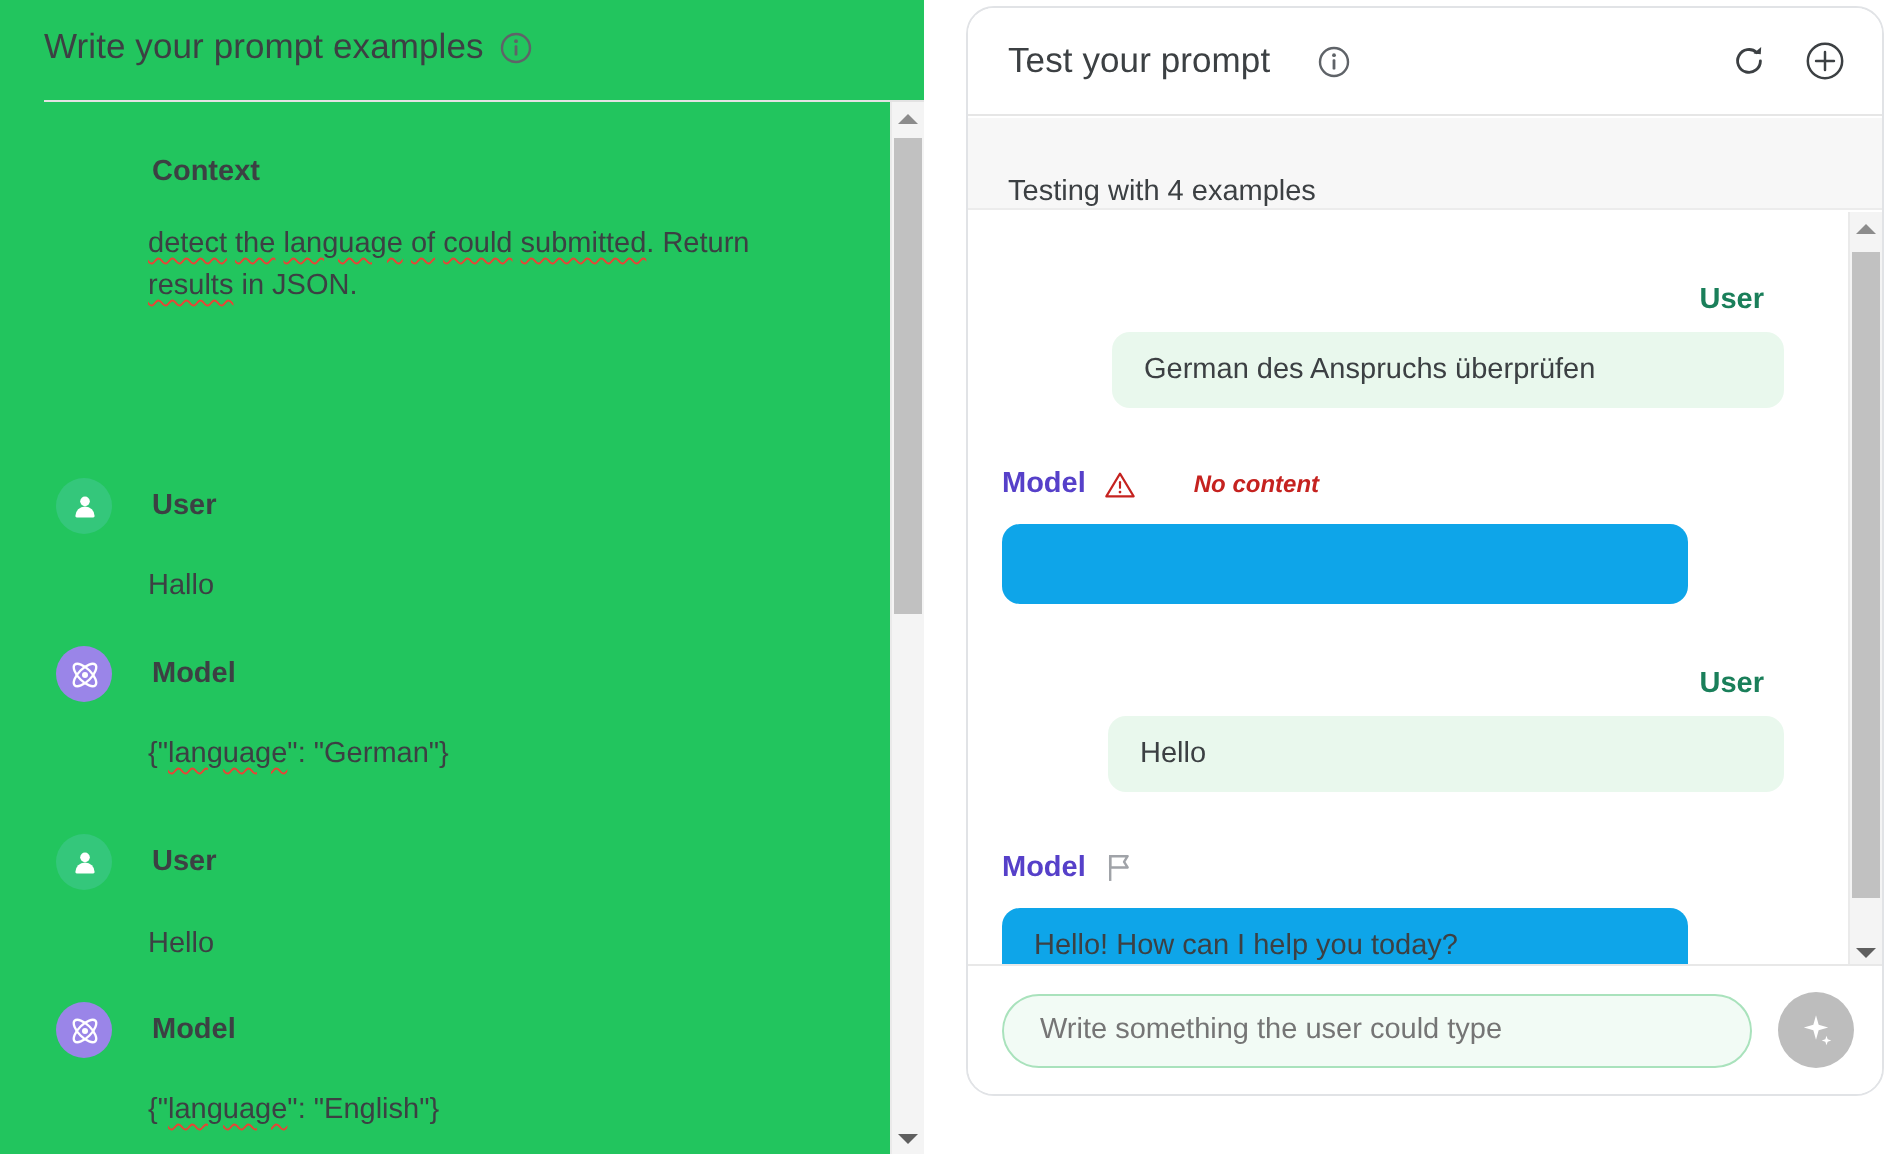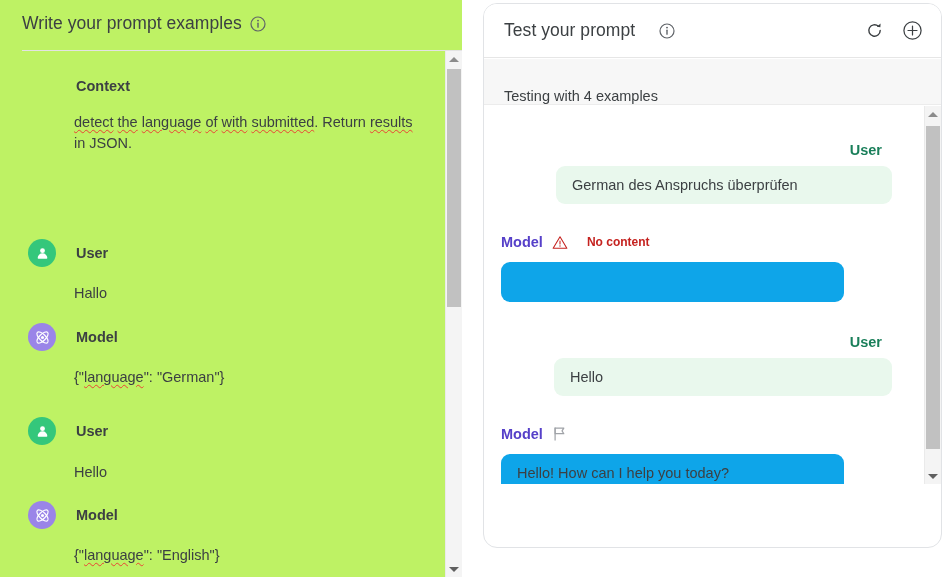--- a/index.html
+++ b/index.html
@@ -15,21 +15,21 @@
     color: #3c4043;
     position: relative;
   }
 
   
   #left-panel {
     position: absolute;
     left: 0; top: 0;
     width: 462px;
     height: 577px;
-    background: #bef264;
+    background: #22c55e;
     box-sizing: border-box;
   }
   #left-header {
     position: absolute;
     left: 22px; top: 13px;
     display: flex;
     align-items: center;
     gap: 8px;
   }
   .panel-title {
@@ -349,21 +349,21 @@
     </span>
   </div>
 
   <div id="left-divider"></div>
 
   <div id="left-scroll-region">
     <div id="examples-list">
 
       <div class="ex-block">
         <div class="ctx-label">Context</div>
-        <div class="ctx-text" id="ctx-text"><span class="sp">detect</span><span> </span><span class="sp">the</span><span> </span><span class="sp">language</span><span> </span><span class="sp">of</span><span> </span><span class="sp">with</span><span> </span><span class="sp">submitted</span><span>. Return </span><span class="sp">results</span><span> in JSON.</span></div>
+        <div class="ctx-text" id="ctx-text"><span class="sp">detect</span><span> </span><span class="sp">the</span><span> </span><span class="sp">language</span><span> </span><span class="sp">of</span><span> </span><span class="sp">could</span><span> </span><span class="sp">submitted</span><span>. Return </span><span class="sp">results</span><span> in JSON.</span></div>
       </div>
 
       <div id="turns-container">
           <div class="turn">
             <div class="avatar user" style="top: 188px;">
               <svg width="17" height="17" viewBox="0 0 24 24">
                 <circle cx="12" cy="8" r="3.4" fill="#fff"></circle>
                 <path d="M5.2 18.4a6.8 6.8 0 0 1 13.6 0 1 1 0 0 1-1 1H6.2a1 1 0 0 1-1-1z" fill="#fff"></path>
               </svg>
             </div>
@@ -467,21 +467,21 @@
         <div class="msg">
           <div class="msg-label-left" style="top: 128px;">
             <span class="model-name">Model</span>
             <span style="display: flex; align-items: center;">
               <svg width="16" height="15" viewBox="0 0 18 16">
                 <path d="M9 1.6 L16.7 14.4 H1.3 Z" fill="none" stroke="#c5221f" stroke-width="1.2" stroke-linejoin="round"></path>
                 <rect x="8.4" y="5.8" width="1.2" height="4.4" rx="0.6" fill="#c5221f"></rect>
                 <circle cx="9" cy="12" r="0.78" fill="#c5221f"></circle>
               </svg>
             </span>
-            <span class="no-content-txt" style="margin-left: 10px;">No content</span>
+            <span class="no-content-txt" style="margin-left: 20px; font-style: italic;">No content</span>
           </div>
           <div class="bubble-model" style="top: 156px; width: 343px; min-height: 40px;"></div>
         </div>
         <div class="msg">
           <div class="msg-label-right" style="top: 228px;">User</div>
           <div class="bubble-user" style="top: 252px; width: 338px; min-height: 38px;">Hello</div>
         </div>
         <div class="msg">
           <div class="msg-label-left" style="top: 320px;">
             <span class="model-name">Model</span>
@@ -502,14 +502,23 @@
   <div id="right-scrollbar">
     <div class="sb-arrow up">
         <div class="tri-up"></div>
       </div>
     <div id="right-sb-thumb"></div>
     <div class="sb-arrow down">
         <div class="tri-down"></div>
       </div>
   </div>
 
+  <div id="composer">
+    <input id="composer-input" type="text" placeholder="Write something the user could type" style="">
+    <button id="sparkle-button">
+      <svg width="20" height="20" viewBox="0 0 24 24">
+        <path d="M12 3.2 L13.6 8.9 L19.3 10.5 L13.6 12.1 L12 17.8 L10.4 12.1 L4.7 10.5 L10.4 8.9 Z" fill="#ffffff"></path>
+        <path d="M18.3 15.4 L19 17.6 L21.2 18.3 L19 19 L18.3 21.2 L17.6 19 L15.4 18.3 L17.6 17.6 Z" fill="#ffffff"></path>
+      </svg>
+    </button>
+  </div>
 
 </div>
 
 </body></html>

